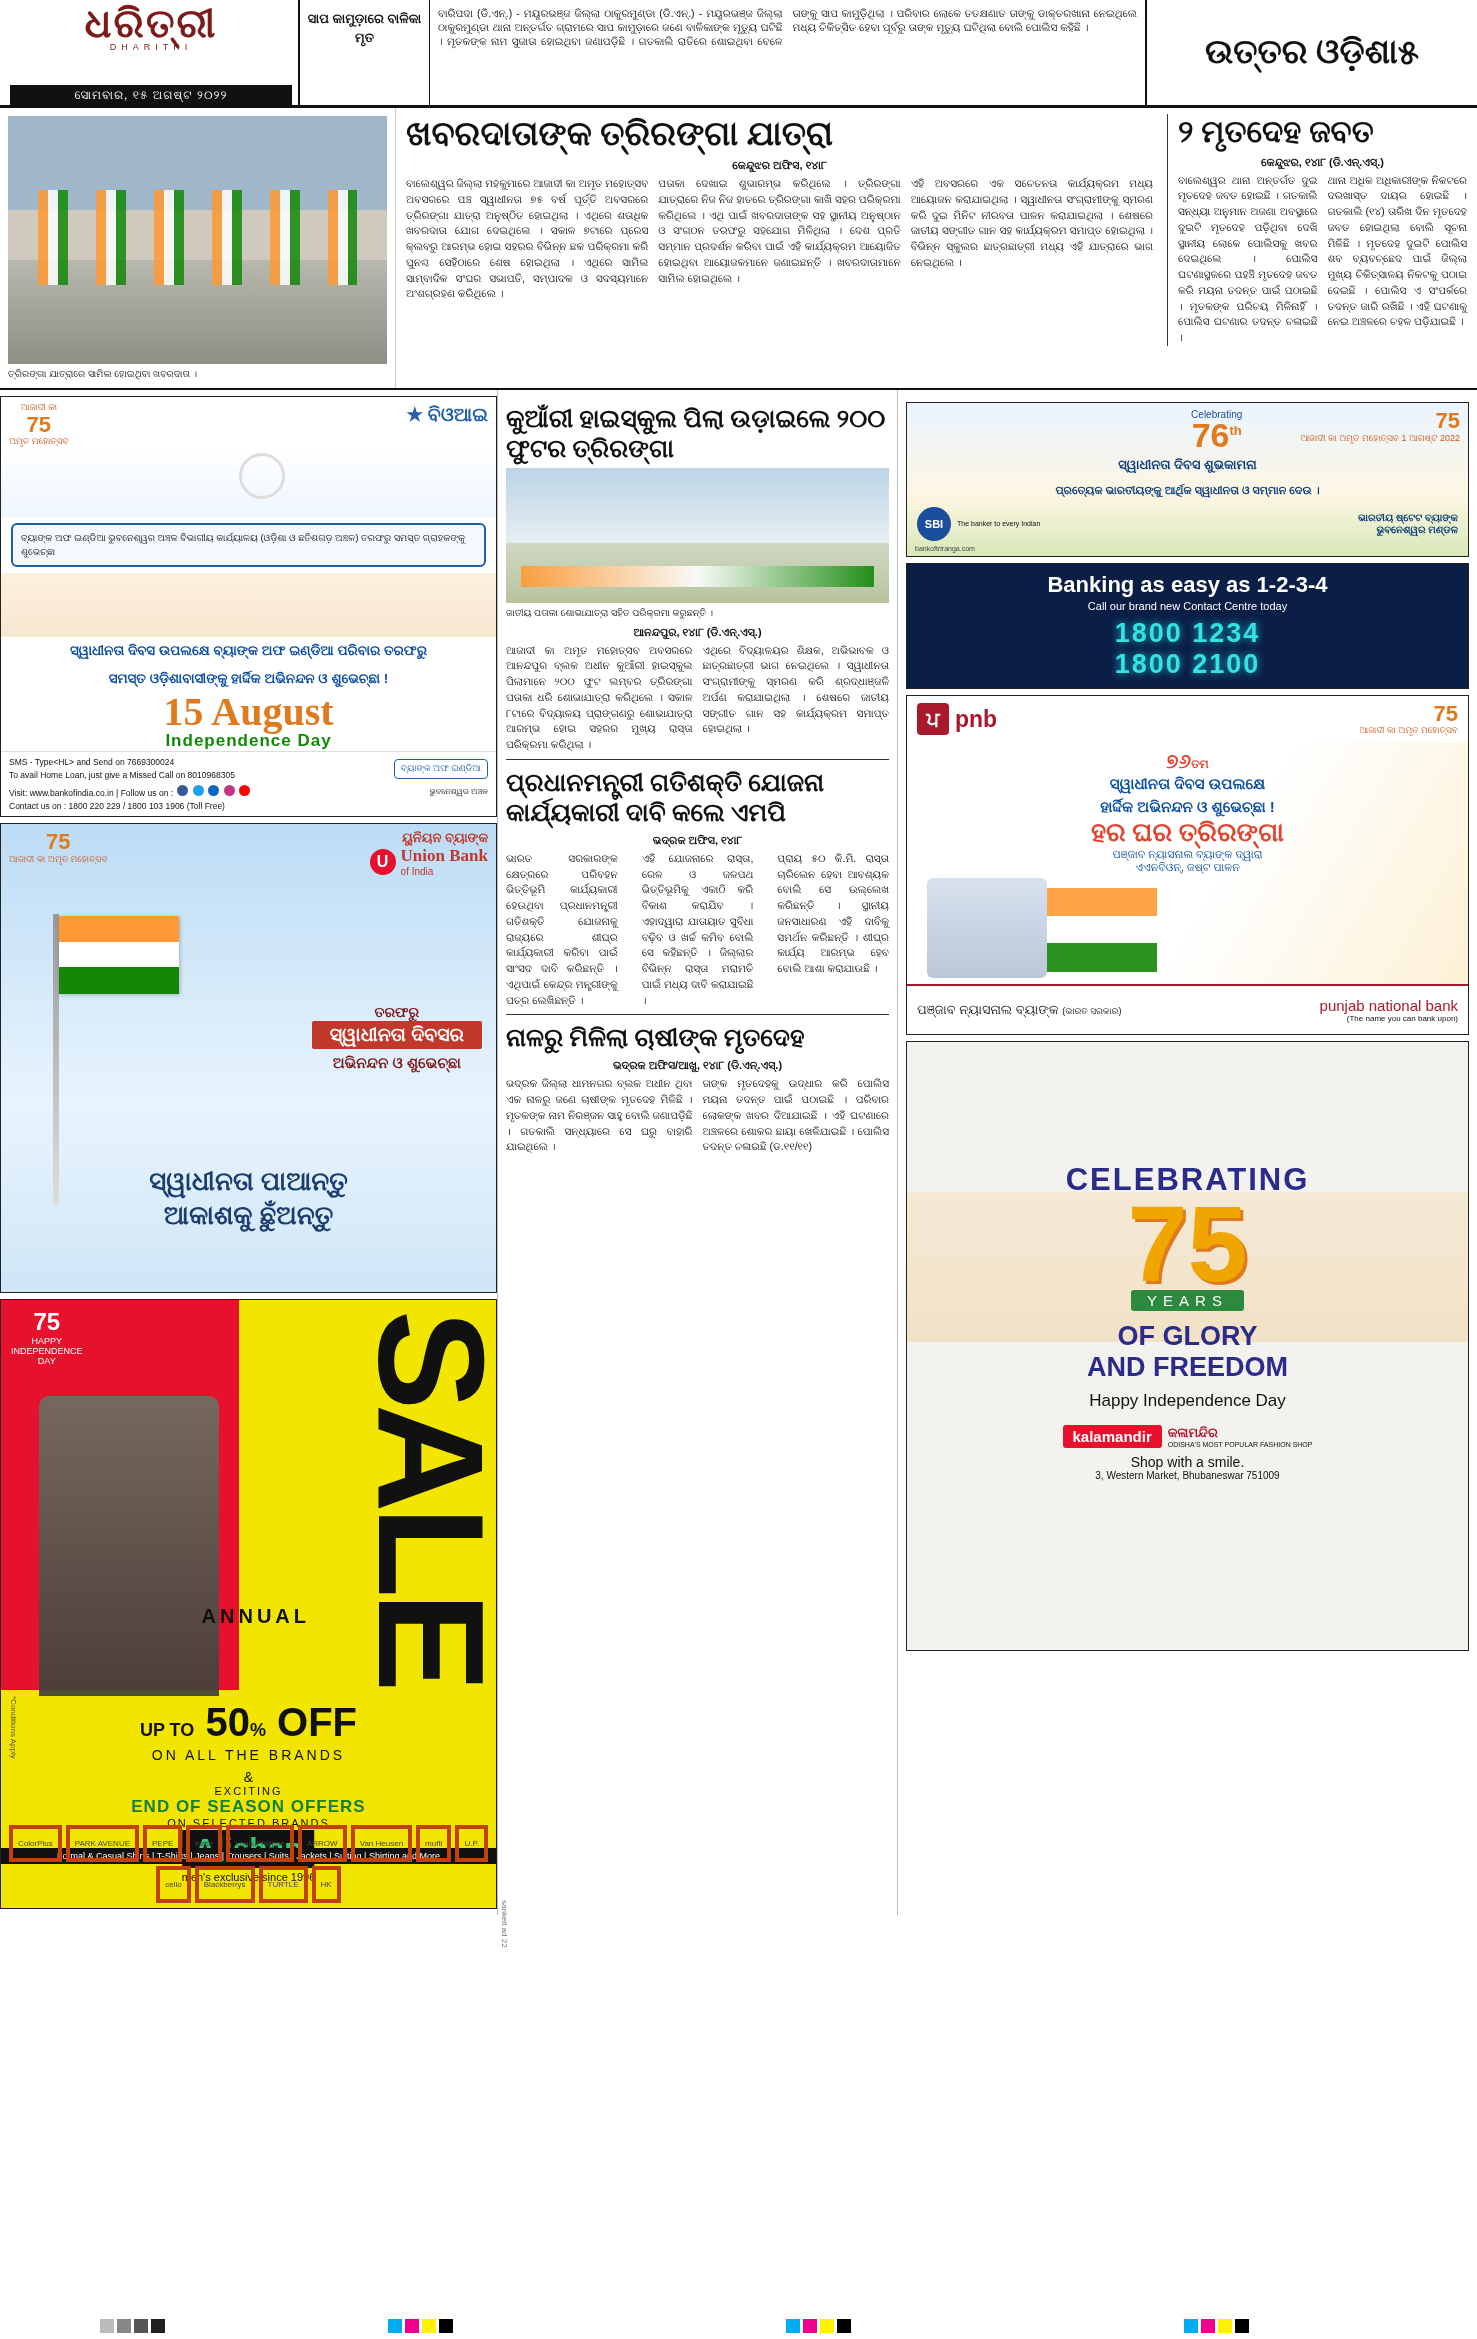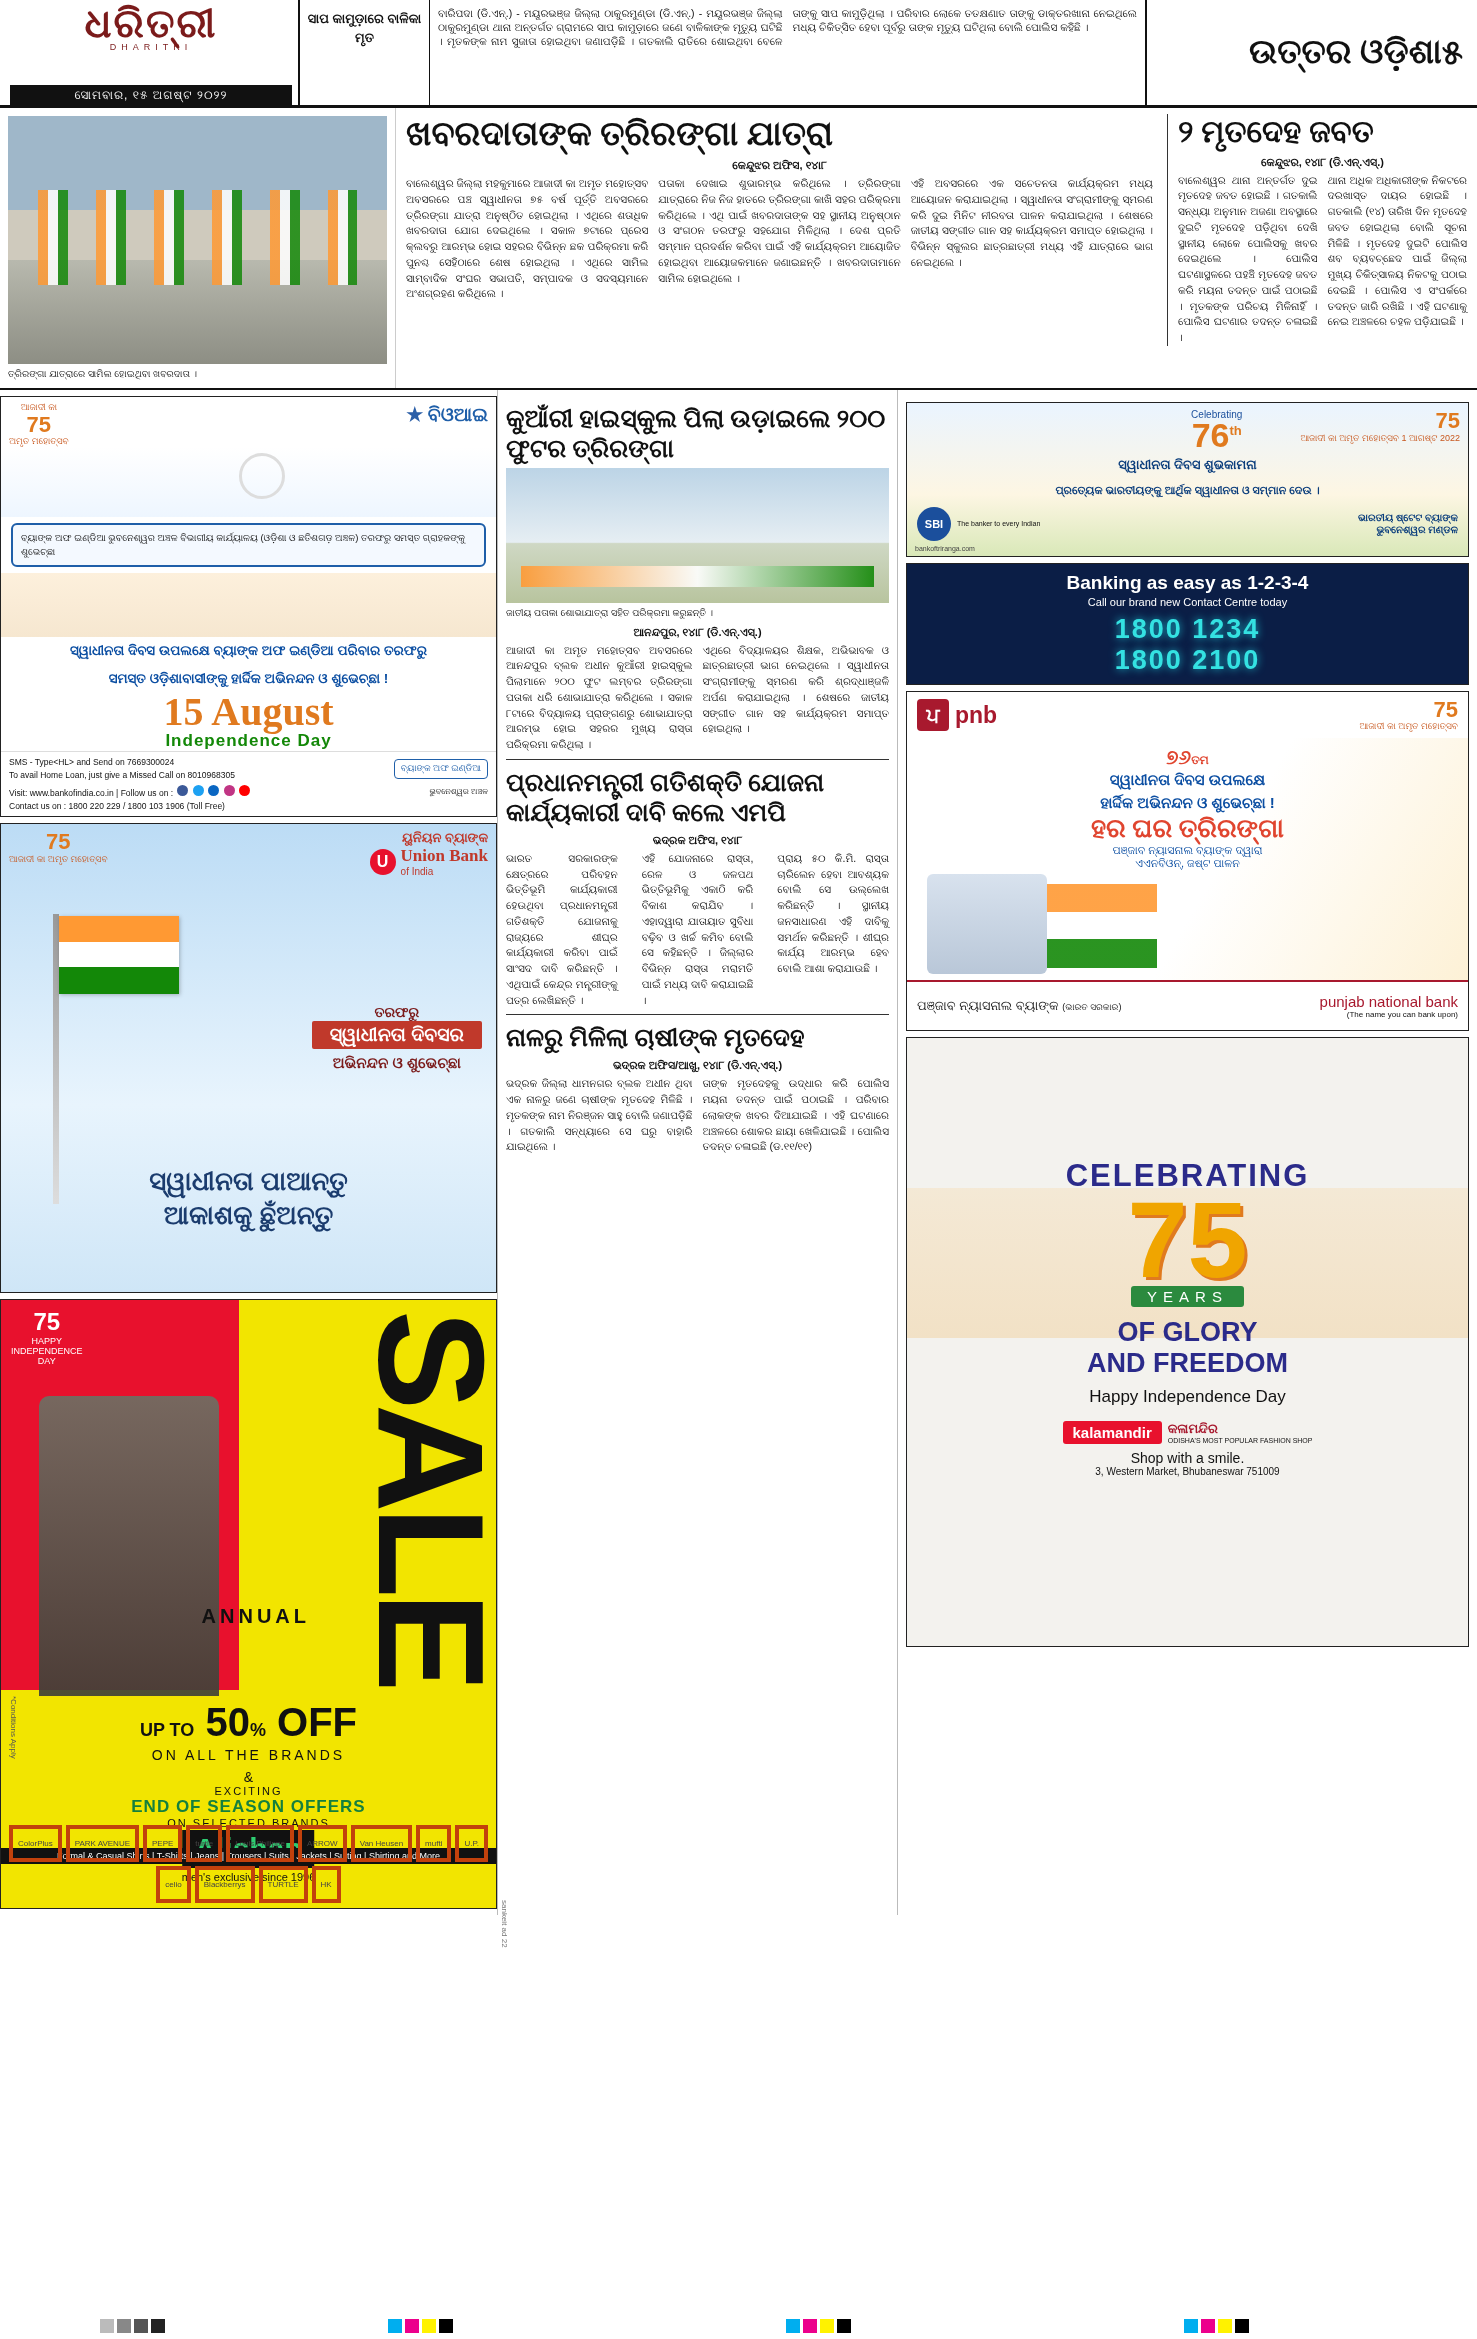--- a/index.html
+++ b/index.html
@@ -14,21 +14,21 @@
   .page { position:relative; width:1477px; height:2339px; background:#fff; padding:0; }
 
   
   .masthead { position:relative; height:108px; border-bottom:3px solid #111; display:flex; align-items:stretch; }
   .mh-logo { width:300px; border-right:2px solid #111; padding:4px 6px 0 10px; display:flex; flex-direction:column; justify-content:space-between; }
   .logo-word { font-family:"Liberation Serif", serif; font-size:40px; font-weight:bold; color:#7b1b1b; letter-spacing:2px; text-align:center; line-height:1.0; }
   .logo-sub { font-size:9px; letter-spacing:5px; text-align:center; color:#7b1b1b; margin-top:-2px;}
   .logo-date { background:#111; color:#fff; font-size:12px; text-align:center; padding:3px 0; margin-top:4px; letter-spacing:1px; }
   .mh-mid1 { width:130px; border-right:1px solid #111; font-size:13px; line-height:1.45; padding:10px 6px; text-align:center; font-weight:bold; }
   .mh-mid2 { flex:1; border-right:2px solid #111; font-size:10.5px; line-height:1.35; padding:6px 8px; column-count:2; column-gap:10px; text-align:justify; }
-  .mh-right { width:330px; display:flex; align-items:center; justify-content:flex-end; padding:0 14px; }
+  .mh-right { width:330px; display:flex; align-items:center; justify-content:center; padding:0 14px; }
   .mh-section { font-size:34px; font-weight:bold; font-family:"Liberation Serif", serif; }
   .mh-pageno { font-size:34px; font-weight:bold; }
 
   
   .grid { display:flex; gap:0; padding:0; }
   .col { padding:0; }
   .col-a { width:498px; border-right:1px solid #bbb; }
   .col-b { width:400px; border-right:1px solid #bbb; }
   .col-c { width:579px; }
 
@@ -67,21 +67,21 @@
   
   .sbi { background:linear-gradient(#eaf4ff,#fdf6e3 60%,#d9e8b8); }
   .sbi-head { display:flex; justify-content:space-between; padding:6px 8px 0; font-size:8px; }
   .sbi-celebr { text-align:center; color:#1b4f9c; font-size:10px; }
   .sbi-75 { font-size:34px; font-weight:bold; color:#e07a1f; line-height:0.9; }
   .sbi-text { text-align:center; color:#0a3d7c; font-size:13px; font-weight:bold; line-height:1.5; padding:4px; }
   .sbi-logo { display:flex; align-items:center; gap:6px; padding:4px 10px; }
   .sbi-mark { width:34px; height:34px; border-radius:50%; background:#1b4f9c; color:#fff; display:flex; align-items:center; justify-content:center; font-size:11px; font-weight:bold; }
 
   .sbi-dark { background:#0b1e46; color:#fff; text-align:center; padding:8px 6px; }
-  .sbi-dark .l1 { font-size:19px; font-weight:bold; }
+  .sbi-dark .l1 { font-size:22px; font-weight:bold; }
   .sbi-dark .l2 { font-size:11px; margin:2px 0 6px; }
   .neon { color:#34e2e2; font-size:27px; font-weight:bold; letter-spacing:2px; line-height:1.15; text-shadow:0 0 8px #1bb6c9; }
 
   
   .ubi { background:linear-gradient(#bcdcf5,#e8f4fd 60%,#cfe6f7); position:relative; height:470px; }
   .ubi-head { display:flex; justify-content:space-between; padding:6px 8px; }
   .ubi-name { color:#c0392b; font-weight:bold; font-size:17px; font-family:"Liberation Serif",serif; }
   .ubi-center { text-align:center; color:#7b1b1b; font-weight:bold; }
   .ubi-red { background:#c0392b; color:#fff; display:inline-block; padding:3px 18px; font-size:19px; border-radius:2px; }
   .pole { position:absolute; left:52px; top:90px; width:6px; height:290px; background:linear-gradient(#999,#ddd); }

